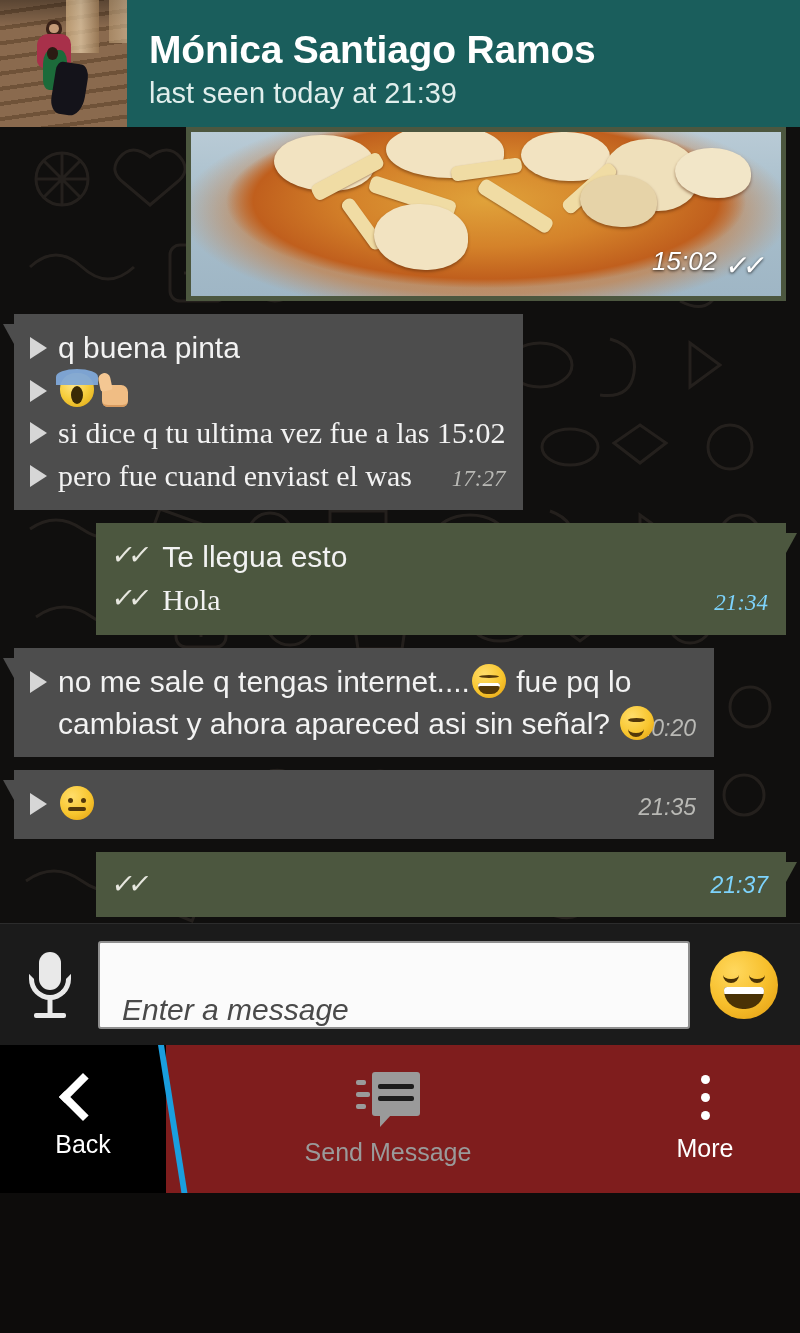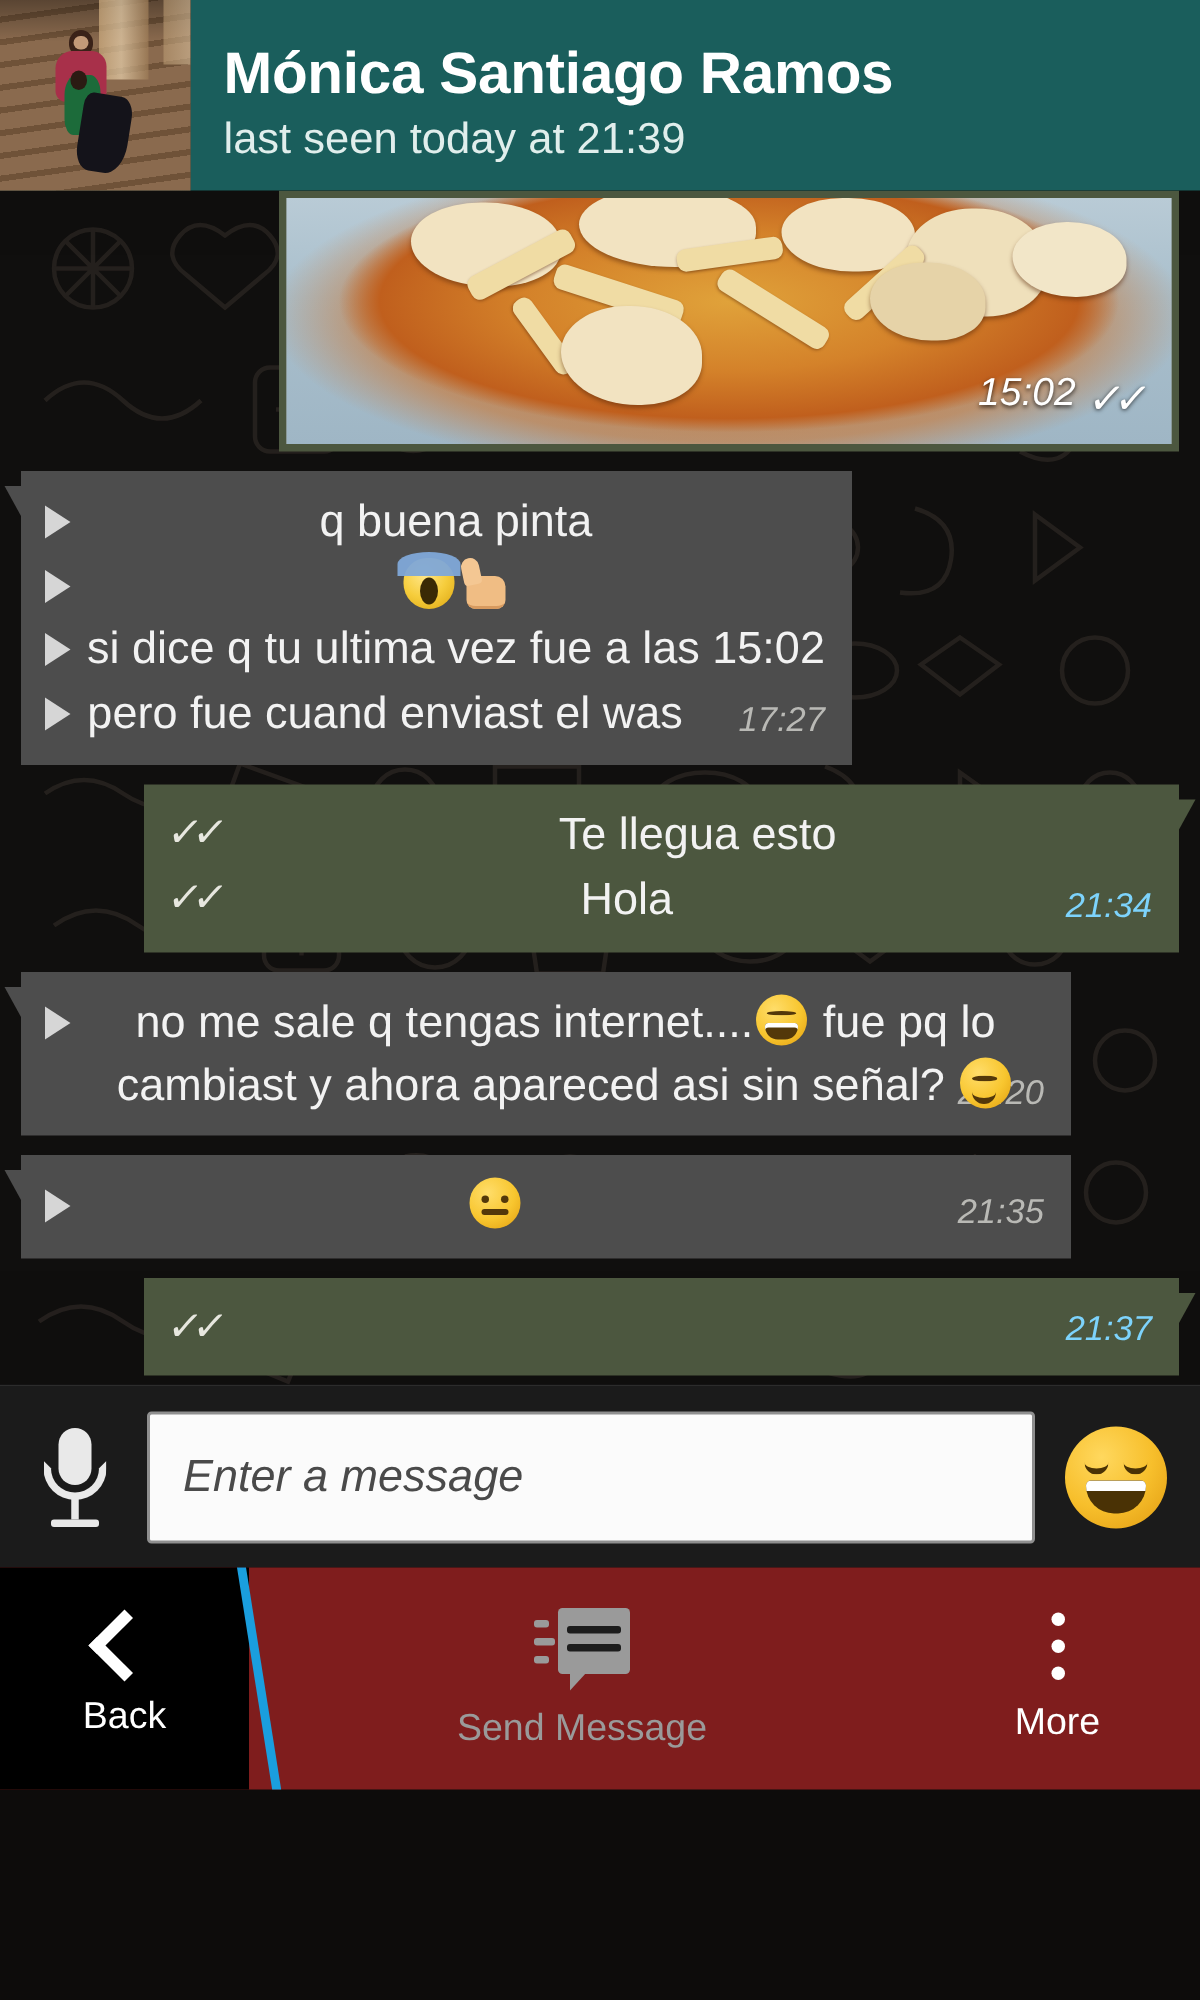--- a/index.html
+++ b/index.html
@@ -132,21 +132,20 @@
   .row.in  { justify-content: flex-start; }
   .row.out { justify-content: flex-end; }
 
   .bubble {
     position: relative;
     max-width: 700px;
     padding: 13px 18px 13px 16px;
     color: #f2f2f2;
     font-size: 30px;
     line-height: 1.42;
-    text-align: center;
   }
   .bubble.in  { background: #4d4d4d; }
   .bubble.out { background: #4c573f; }
 
   
   .bubble.in::before {
     content: "";
     position: absolute;
     left: -11px; top: 10px;
     width: 0; height: 0;
@@ -163,21 +162,21 @@
     border-width: 0 0 20px 11px;
     border-color: transparent transparent transparent #4c573f;
   }
 
   .msg-line {
     display: flex;
     align-items: flex-start;
     gap: 11px;
     position: relative;
   }
-  .msg-line + .msg-line { margin-top: 0; }
+  .msg-line + .msg-line { margin-top: 0; font-family: Liberation Serif, serif; }
 
   .play-tri {
     flex: 0 0 auto;
     width: 0; height: 0;
     border-style: solid;
     border-width: 11px 0 11px 17px;
     border-color: transparent transparent transparent #d6d6d6;
     margin-top: 10px;
   }
   .ticks {
@@ -289,21 +288,21 @@
     position: absolute; left: 50%; bottom: 4px;
     transform: translateX(-50%);
     width: 32px; height: 5px; background: #e9e9e9; border-radius: 2px;
   }
   .msg-input {
     flex: 1 1 auto;
     height: 88px;
     background: #fbfbfb;
     border: 2px solid #8f8f8f;
     border-radius: 3px;
-    display: flex; align-items: center;
+    display: flex; align-items: flex-end;
     padding: 0 22px;
     font-size: 30px;
     font-style: italic;
     color: #4a4a4a;
   }
   .emoji-btn {
     flex: 0 0 auto;
     width: 68px; height: 68px;
     border-radius: 50%;
     background: radial-gradient(circle at 36% 30%, #ffd85e 0%, #f7bf2c 52%, #e09a10 100%);

